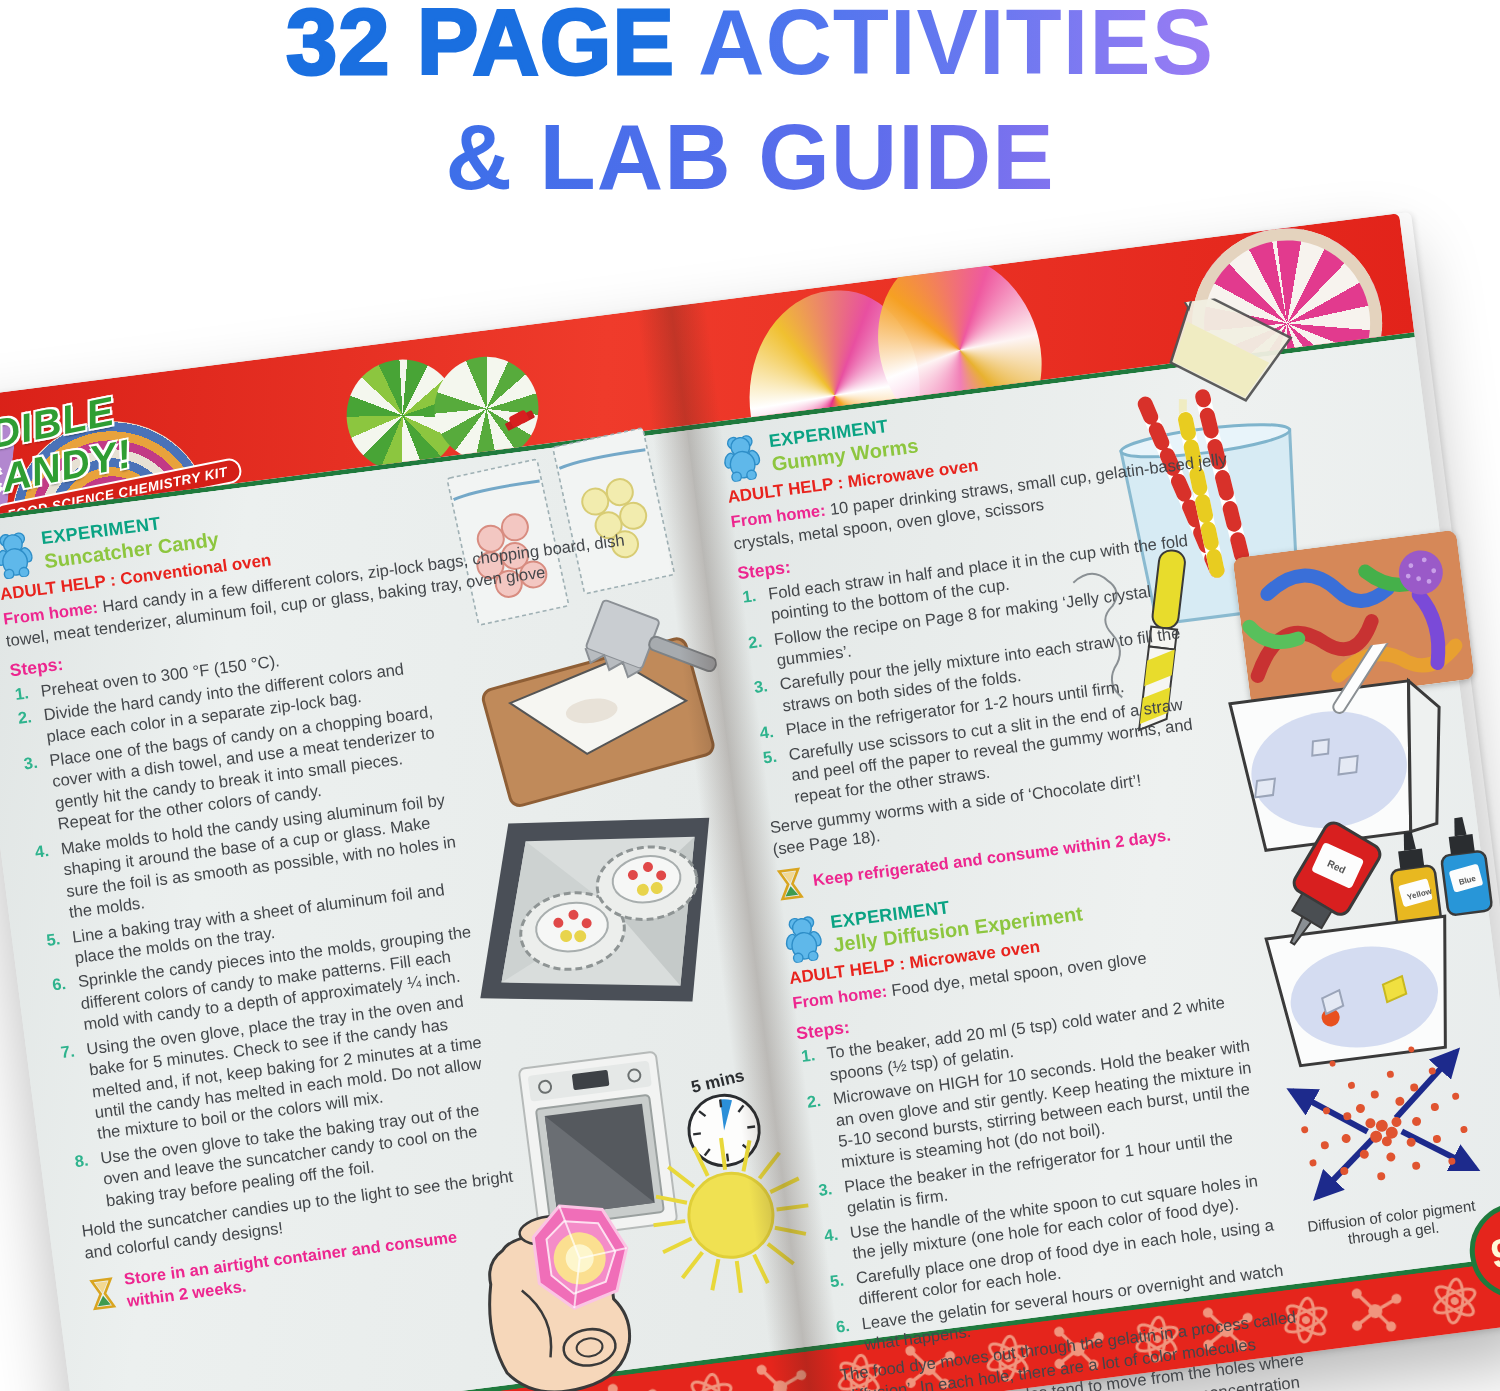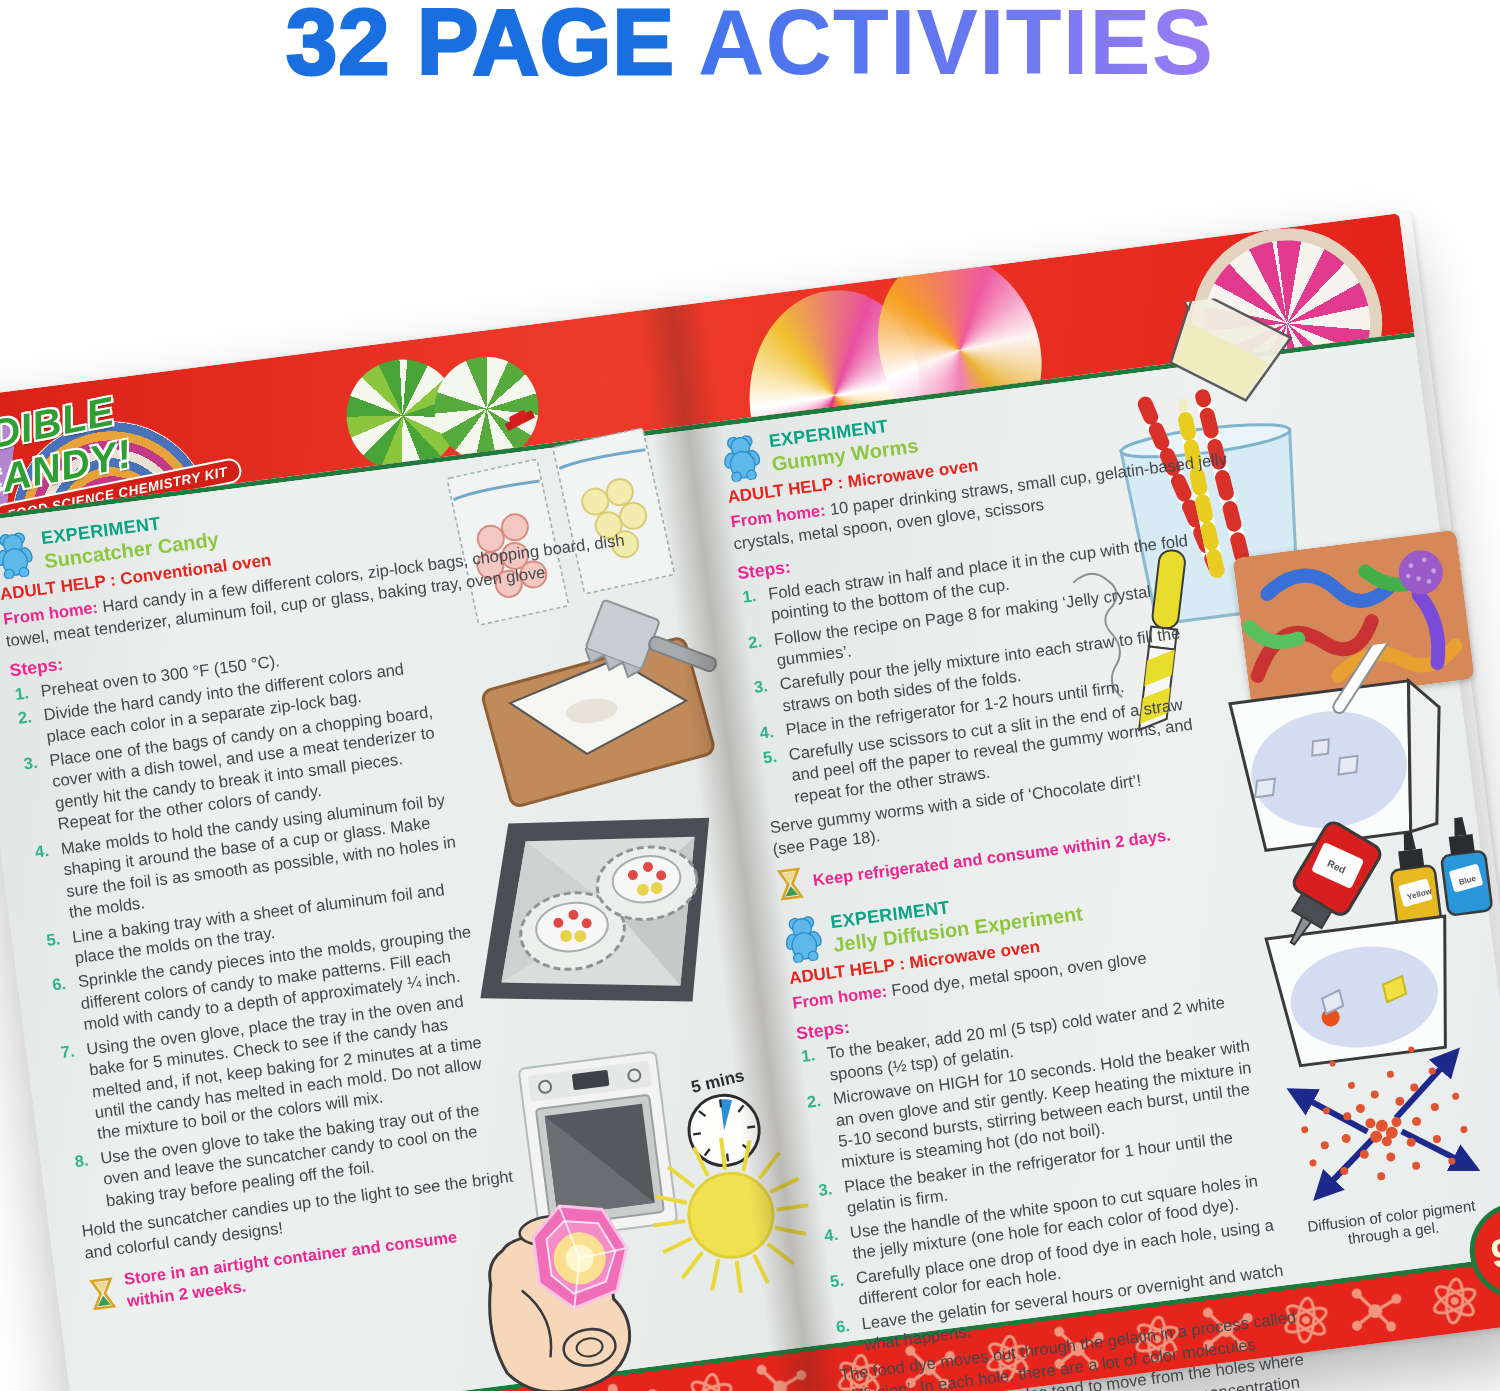--- a/index.html
+++ b/index.html
@@ -98,20 +98,23 @@
         color:#fff8d8;font-weight:bold;font-size:40px;}
 </style>
 </head>
 <body>
 
 <div class="canvas">
 
   <div class="big-title">
     <div class="l1">
       <span class="t-strong">32 PAGE</span><span class="t-grad"> ACTIVITIES</span>
+    </div>
+    <div class="l2">
+      <span class="t-grad2">&amp; LAB GUIDE</span>
     </div>
   </div>
 
   <div class="book">
 
     <div class="band-top">
       <div class="deco deco-stick"></div>
       <div class="deco deco-rings"></div>
       <div class="deco deco-swirl-a"></div>
       <div class="deco deco-swirl-b"></div>

